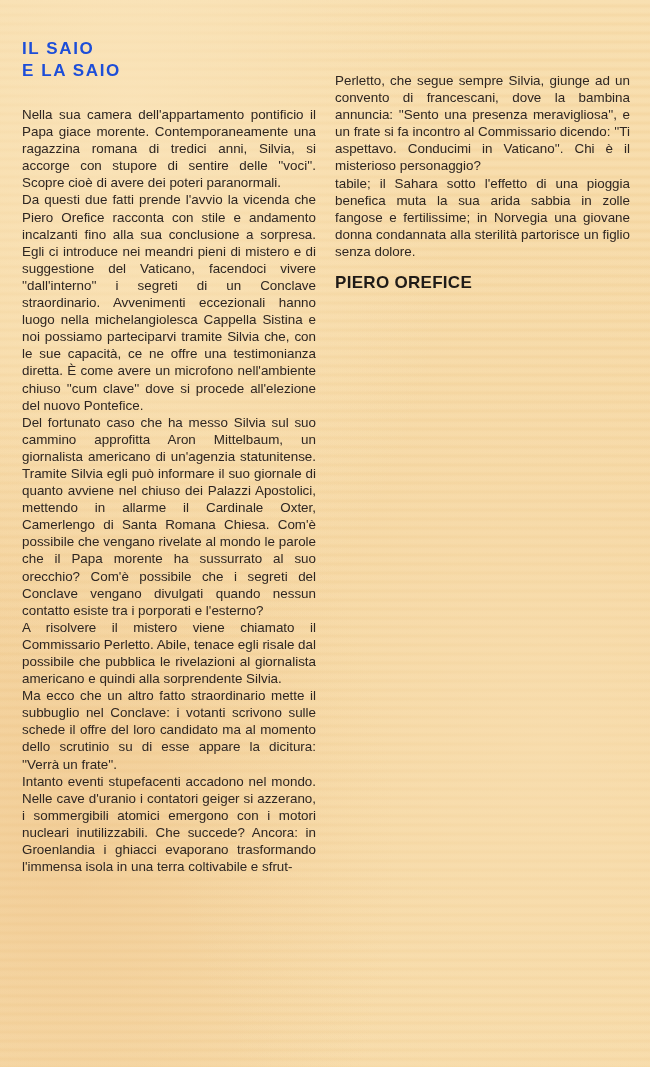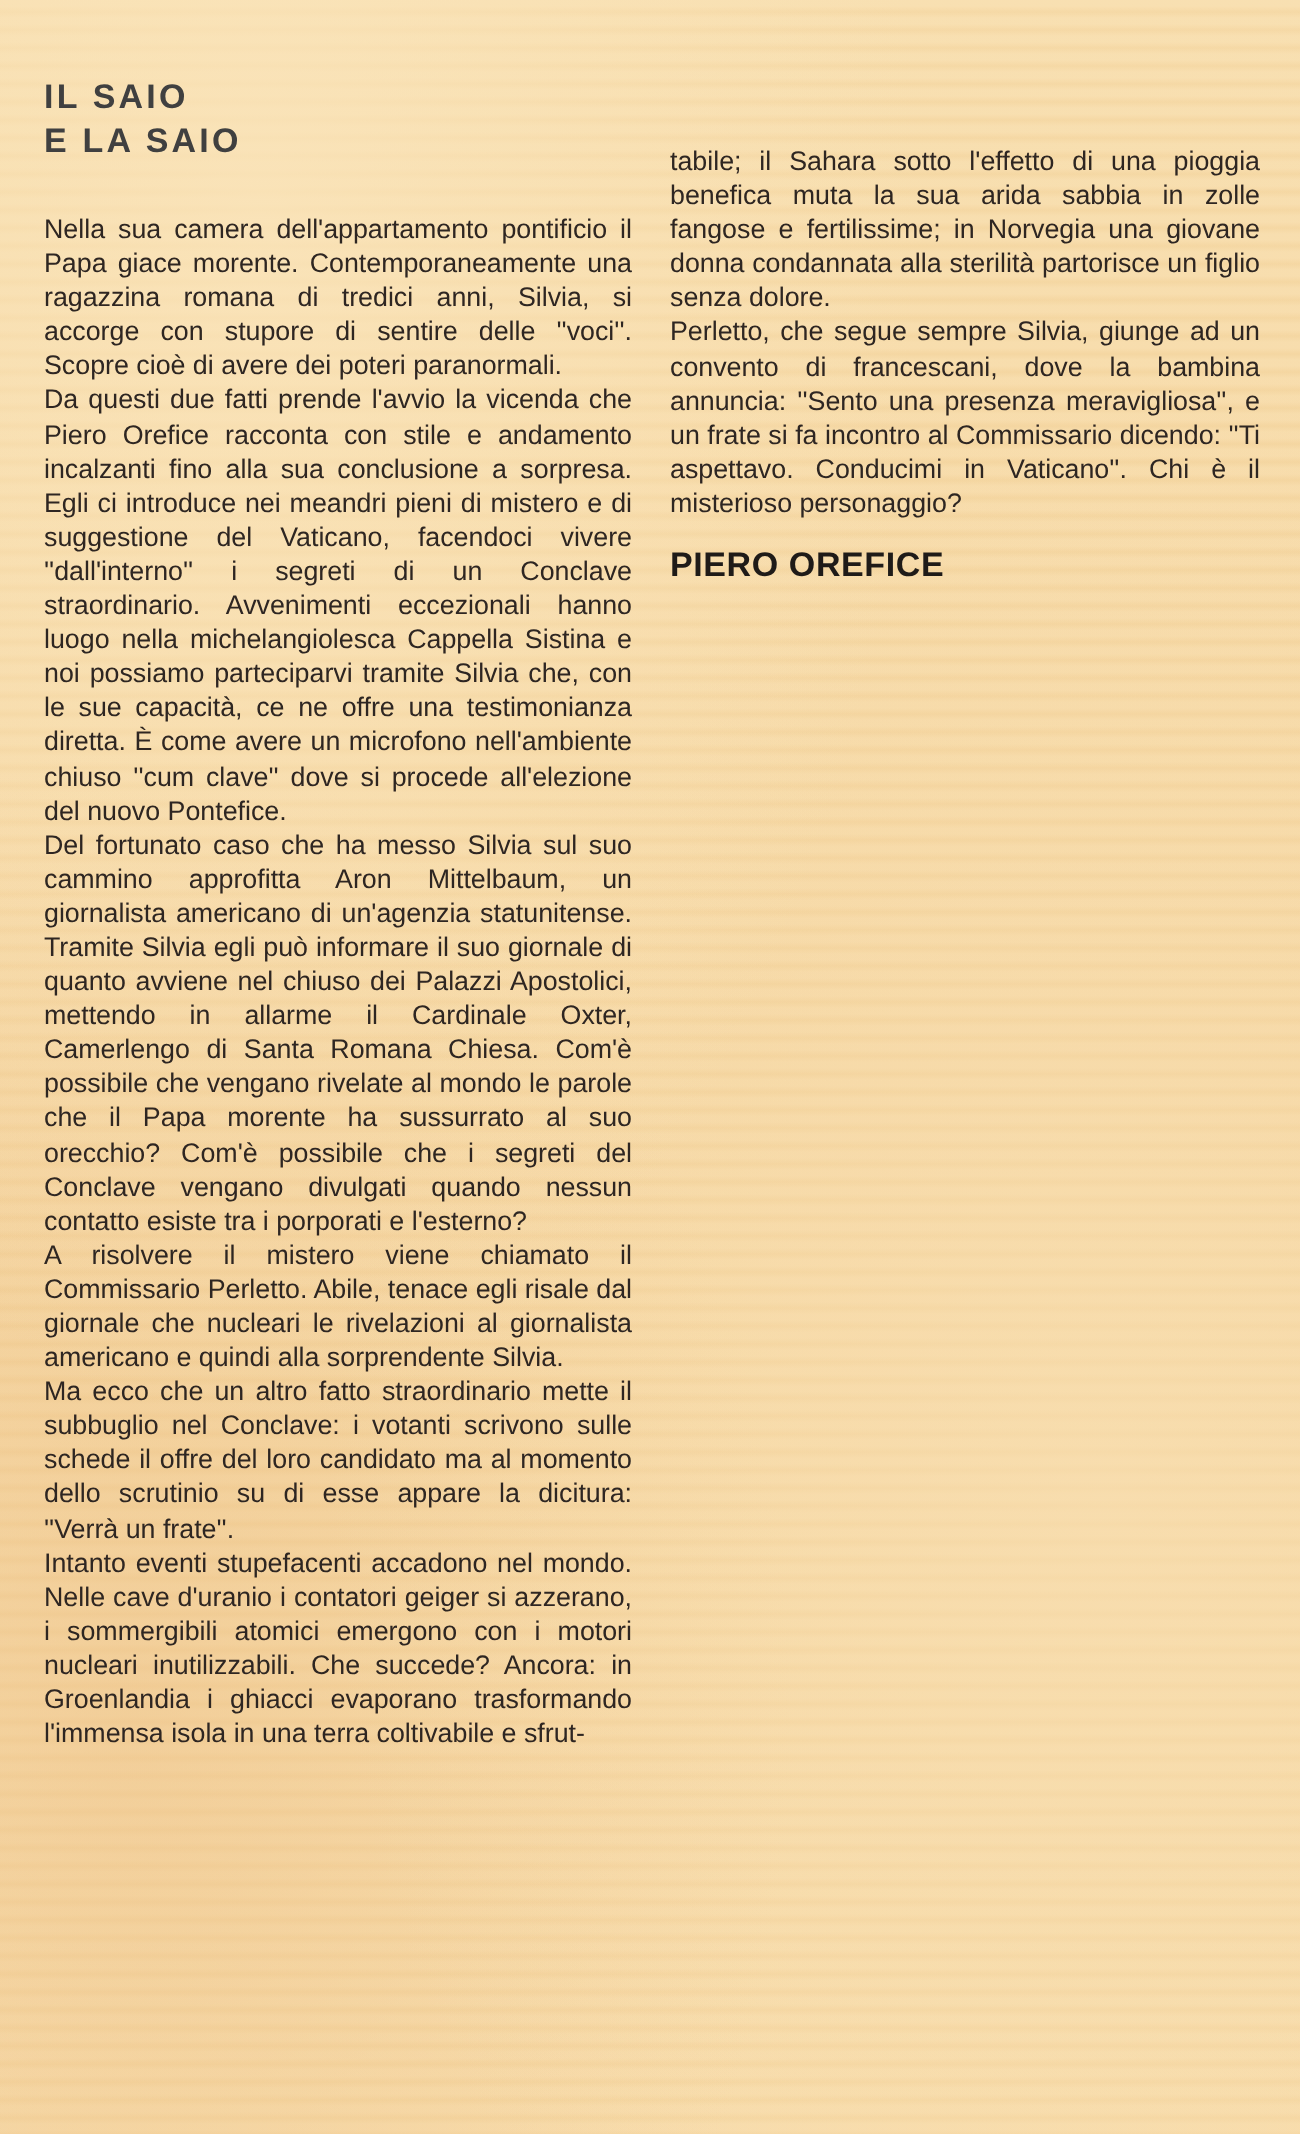--- a/index.html
+++ b/index.html
@@ -13,21 +13,21 @@
       repeating-linear-gradient(180deg, rgba(255,240,210,0.18) 0px, rgba(255,240,210,0.18) 3px, rgba(230,190,130,0.10) 6px, rgba(255,240,210,0.18) 9px),
       linear-gradient(180deg, #f7dcaa 0%, #f4d39b 50%, #f6d8a3 100%);
     font-family: "Liberation Sans", sans-serif;
     color: #2a2420;
     position: relative;
   }
   .title {
     position: absolute; left: 22px; top: 38px;
     font-family: "Liberation Sans", sans-serif;
     font-weight: bold; font-size: 17px; line-height: 22px;
-    letter-spacing: 1.6px; color: #404040; margin: 0;
+    letter-spacing: 1.6px; color: #1d4ed8; margin: 0;
   }
   .col {
     position: absolute; top: 106px; width: 294px;
     font-size: 13.4px; line-height: 17.1px;
     text-align: justify; text-align-last: left;
     color: #2e2622;
   }
   .col.left { left: 22px; }
   .col.right { left: 335px; top: 72px; width: 295px; }
   .col p { margin: 0; padding: 0; }
@@ -42,24 +42,24 @@
 
 <h1 class="title">
   <span>IL SAIO</span><br>
   <span>E LA SAIO</span>
 </h1>
 
 <div class="col left">
   <p>Nella sua camera dell'appartamento pontificio il Papa giace morente. Contemporaneamente una ragazzina romana di tredici anni, Silvia, si accorge con stupore di sentire delle ''voci''. Scopre cioè di avere dei poteri paranormali.</p>
   <p>Da questi due fatti prende l'avvio la vicenda che Piero Orefice racconta con stile e andamento incalzanti fino alla sua conclusione a sorpresa. Egli ci introduce nei meandri pieni di mistero e di suggestione del Vaticano, facendoci vivere ''dall'interno'' i segreti di un Conclave straordinario. Avvenimenti eccezionali hanno luogo nella michelangiolesca Cappella Sistina e noi possiamo parteciparvi tramite Silvia che, con le sue capacità, ce ne offre una testimonianza diretta. È come avere un microfono nell'ambiente chiuso ''cum clave'' dove si procede all'elezione del nuovo Pontefice.</p>
   <p>Del fortunato caso che ha messo Silvia sul suo cammino approfitta Aron Mittelbaum, un giornalista americano di un'agenzia statunitense. Tramite Silvia egli può informare il suo giornale di quanto avviene nel chiuso dei Palazzi Apostolici, mettendo in allarme il Cardinale Oxter, Camerlengo di Santa Romana Chiesa. Com'è possibile che vengano rivelate al mondo le parole che il Papa morente ha sussurrato al suo orecchio? Com'è possibile che i segreti del Conclave vengano divulgati quando nessun contatto esiste tra i porporati e l'esterno?</p>
-  <p>A risolvere il mistero viene chiamato il Commissario Perletto. Abile, tenace egli risale dal giornale che nucleari le rivelazioni al giornalista americano e quindi alla sorprendente Silvia.</p>
+  <p>A risolvere il mistero viene chiamato il Commissario Perletto. Abile, tenace egli risale dal possibile che pubblica le rivelazioni al giornalista americano e quindi alla sorprendente Silvia.</p>
   <p>Ma ecco che un altro fatto straordinario mette il subbuglio nel Conclave: i votanti scrivono sulle schede il offre del loro candidato ma al momento dello scrutinio su di esse appare la dicitura: ''Verrà un frate''.</p>
   <p>Intanto eventi stupefacenti accadono nel mondo. Nelle cave d'uranio i contatori geiger si azzerano, i sommergibili atomici emergono con i motori nucleari inutilizzabili. Che succede? Ancora: in Groenlandia i ghiacci evaporano trasformando l'immensa isola in una terra coltivabile e sfrut-</p>
 </div>
 
 <div class="col right">
+  <p>Perletto, che segue sempre Silvia, giunge ad un convento di francescani, dove la bambina annuncia: ''Sento una presenza meravigliosa'', e un frate si fa incontro al Commissario dicendo: ''Ti aspettavo. Conducimi in Vaticano''. Chi è il misterioso personaggio?</p>
   <p>tabile; il Sahara sotto l'effetto di una pioggia benefica muta la sua arida sabbia in zolle fangose e fertilissime; in Norvegia una giovane donna condannata alla sterilità partorisce un figlio senza dolore.</p>
-  <p>Perletto, che segue sempre Silvia, giunge ad un convento di francescani, dove la bambina annuncia: ''Sento una presenza meravigliosa'', e un frate si fa incontro al Commissario dicendo: ''Ti aspettavo. Conducimi in Vaticano''. Chi è il misterioso personaggio?</p>
   <div class="author">
     <span class="author-name">PIERO OREFICE</span>
   </div>
 </div>
 
 </body></html>

